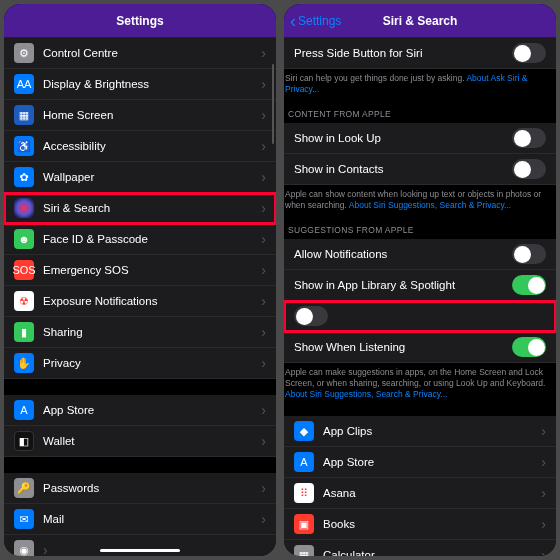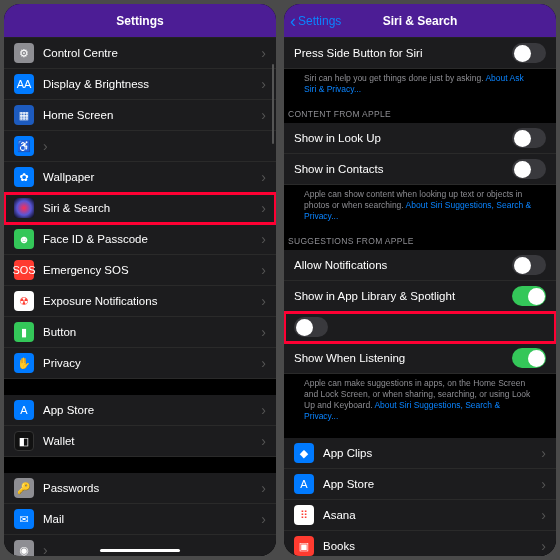--- a/index.html
+++ b/index.html
@@ -99,21 +99,21 @@
   position: absolute;
   width: 17px;
   height: 17px;
   background: #fff;
   border-radius: 50%;
   top: 1.5px;
 }
 .toggle.off::after { left: 1.5px; }
 .toggle.on::after { right: 1.5px; }
 .footnote {
-  padding: 4px 20px 6px;
+  padding: 4px 1px 6px;
   color: #8e8e93;
   font-size: 8.5px;
   line-height: 1.3;
 }
 .footnote .link { color: #0a84ff; }
 .section-header {
   padding: 8px 4px 4px;
   color: #8e8e93;
   font-size: 8.5px;
   text-transform: uppercase;
@@ -166,20 +166,21 @@
         <span class="label">Display &amp; Brightness</span>
         <span class="chevron">›</span>
       </div>
       <div class="row">
         <span class="icon ic-dblue">▦</span>
         <span class="label">Home Screen</span>
         <span class="chevron">›</span>
       </div>
       <div class="row">
         <span class="icon ic-blue">♿</span>
+        <span class="label">Accessibility</span>
         <span class="chevron">›</span>
       </div>
       <div class="row">
         <span class="icon ic-blue">✿</span>
         <span class="label">Wallpaper</span>
         <span class="chevron">›</span>
       </div>
       <div class="row highlight">
         <span class="icon ic-siri"></span>
         <span class="label">Siri &amp; Search</span>
@@ -195,21 +196,21 @@
         <span class="label">Emergency SOS</span>
         <span class="chevron">›</span>
       </div>
       <div class="row">
         <span class="icon ic-white">☢</span>
         <span class="label">Exposure Notifications</span>
         <span class="chevron">›</span>
       </div>
       <div class="row">
         <span class="icon ic-green">▮</span>
-        <span class="label">Button</span>
+        <span class="label">Sharing</span>
         <span class="chevron">›</span>
       </div>
       <div class="row">
         <span class="icon ic-blue">✋</span>
         <span class="label">Privacy</span>
         <span class="chevron">›</span>
       </div>
       <div class="row gap-above">
         <span class="icon ic-blue">A</span>
         <span class="label">App Store</span>

